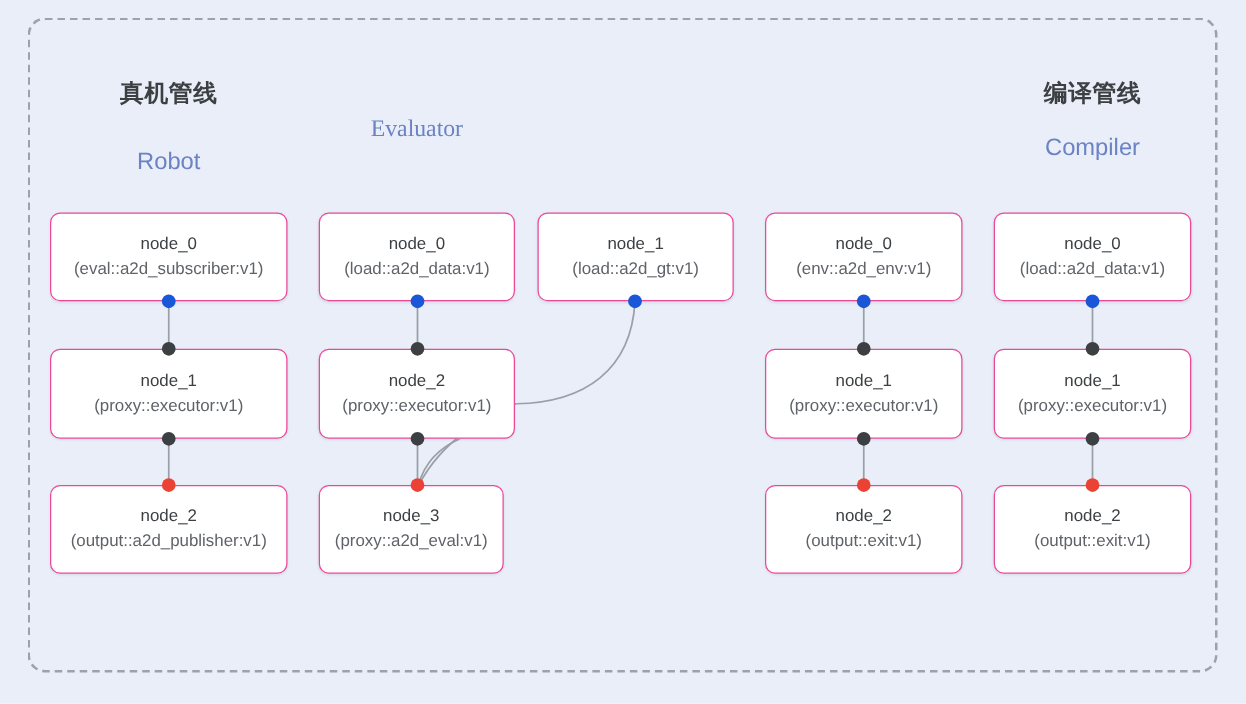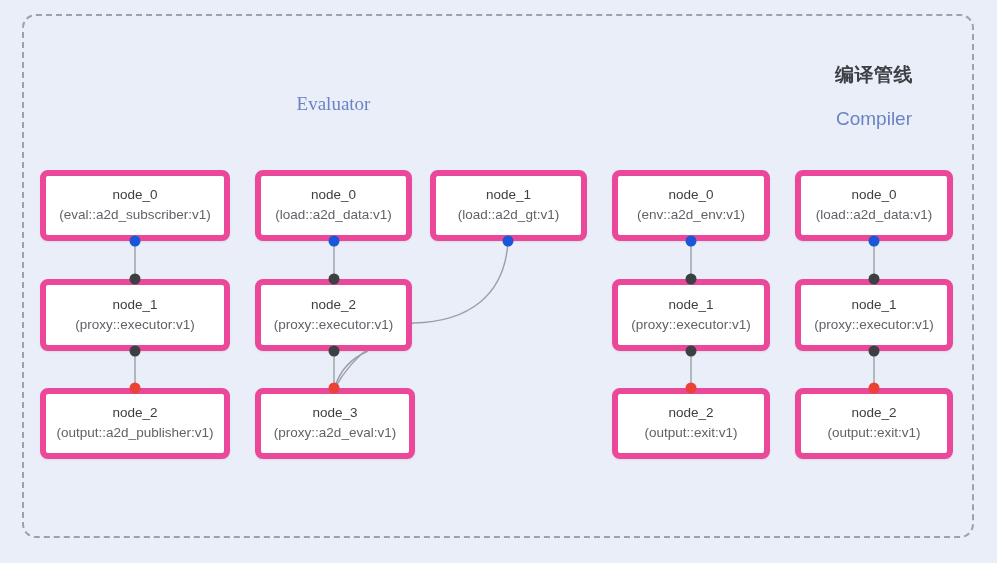--- a/index.html
+++ b/index.html
@@ -59,21 +59,21 @@
   }
   .col-title-en {
     font-size: 19px;
     font-weight: normal;
     color: #6b83c4;
   }
   .node {
     position: absolute;
     box-sizing: border-box;
     background: #ffffff;
-    border: 6px solid #ec4899;
+    border: 1px solid #ec4899;
     border-radius: 8px;
     box-shadow: 0 1px 2px rgba(60,64,67,0.10);
     display: flex;
     flex-direction: column;
     align-items: center;
     justify-content: center;
     gap: 3px;
   }
   .node-title {
     font-size: 13.5px;
@@ -118,20 +118,24 @@
       <path d="M 413 323 C 390 333 355 350 335 388"></path>
 
       <line x1="691" y1="241" x2="691" y2="279"></line>
       <line x1="691" y1="351" x2="691" y2="388"></line>
 
       <line x1="874" y1="241" x2="874" y2="279"></line>
       <line x1="874" y1="351" x2="874" y2="388"></line>
     </g>
   </svg>
 
+  <div class="col-head" style="left:40px; top:62px; width:190px;">
+    <div class="col-title-cn">真机管线</div>
+    <div class="col-title-en" style="margin-top:31px;">Robot</div>
+  </div>
 
   <div class="node" style="left:40px; top:170px; width:190px; height:71px;">
     <div class="node-title">node_0</div>
     <div class="node-sub">(eval::a2d_subscriber:v1)</div>
   </div>
   <div class="node" style="left:40px; top:279px; width:190px; height:72px;">
     <div class="node-title">node_1</div>
     <div class="node-sub">(proxy::executor:v1)</div>
   </div>
   <div class="node" style="left:40px; top:388px; width:190px; height:71px;">
@@ -148,21 +152,21 @@
     <div class="node-sub">(load::a2d_data:v1)</div>
   </div>
   <div class="node" style="left:430px; top:170px; width:157px; height:71px;">
     <div class="node-title">node_1</div>
     <div class="node-sub">(load::a2d_gt:v1)</div>
   </div>
   <div class="node" style="left:255px; top:279px; width:157px; height:72px;">
     <div class="node-title">node_2</div>
     <div class="node-sub">(proxy::executor:v1)</div>
   </div>
-  <div class="node" style="left:255px; top:388px; width:160px; height:71px;">
+  <div class="node" style="left:255px; top:388px; width:148px; height:71px;">
     <div class="node-title">node_3</div>
     <div class="node-sub">(proxy::a2d_eval:v1)</div>
   </div>
 
 
   <div class="node" style="left:612px; top:170px; width:158px; height:71px;">
     <div class="node-title">node_0</div>
     <div class="node-sub">(env::a2d_env:v1)</div>
   </div>
   <div class="node" style="left:612px; top:279px; width:158px; height:72px;">

